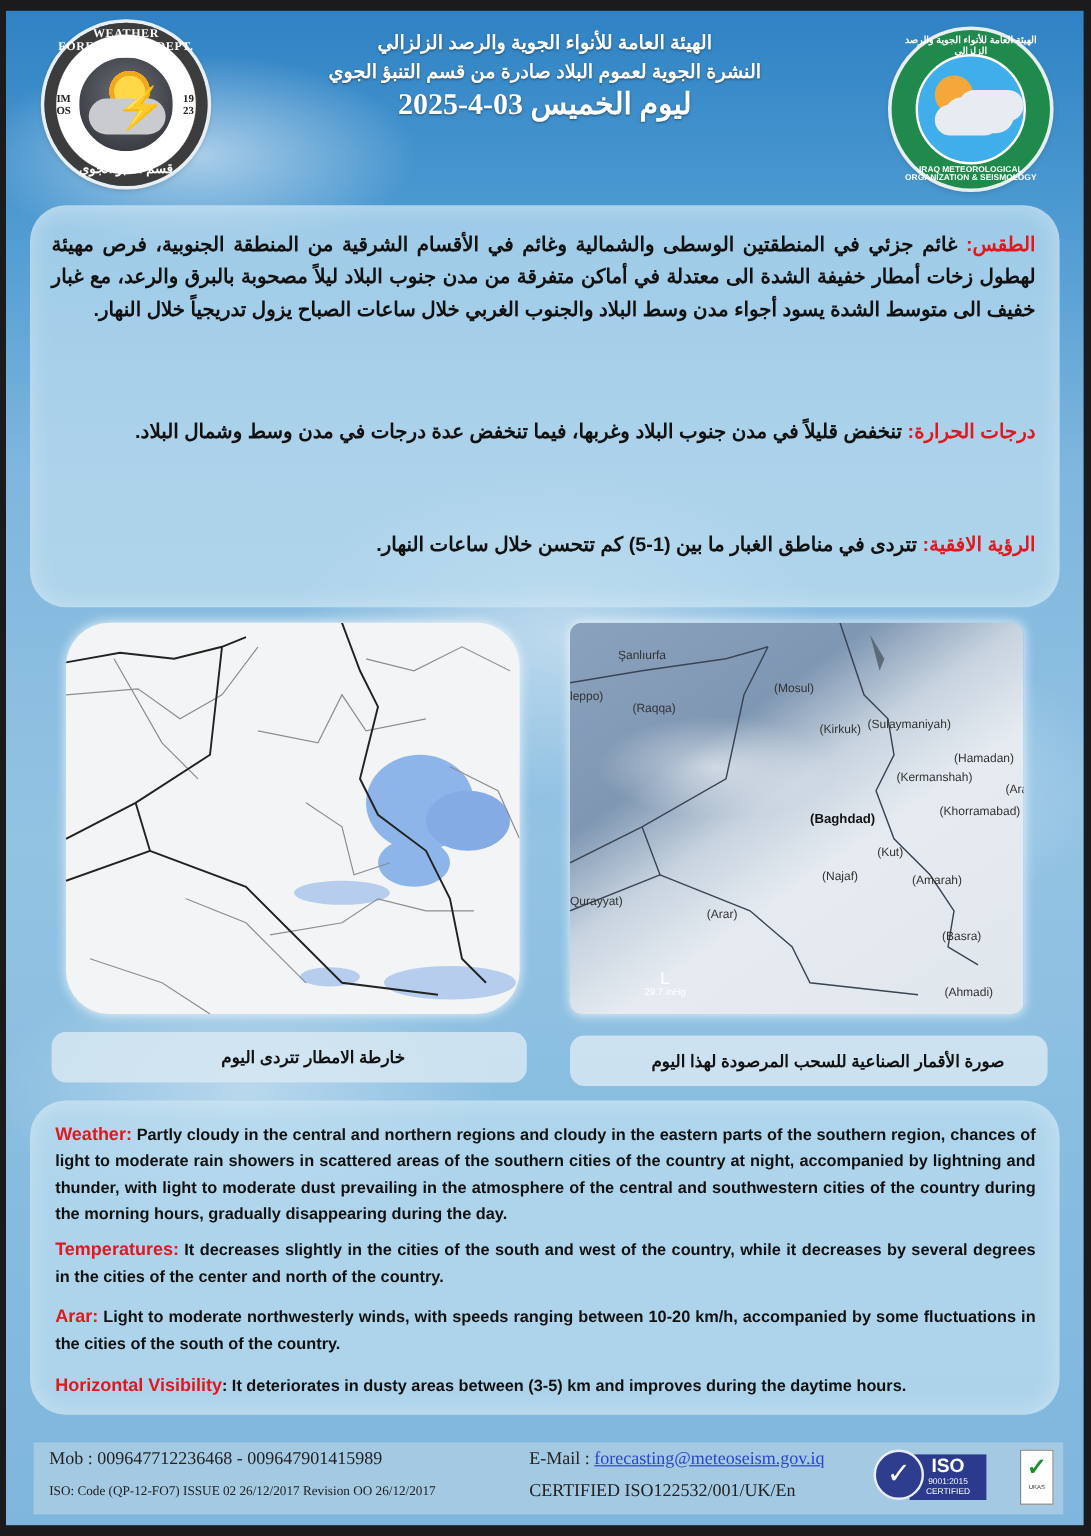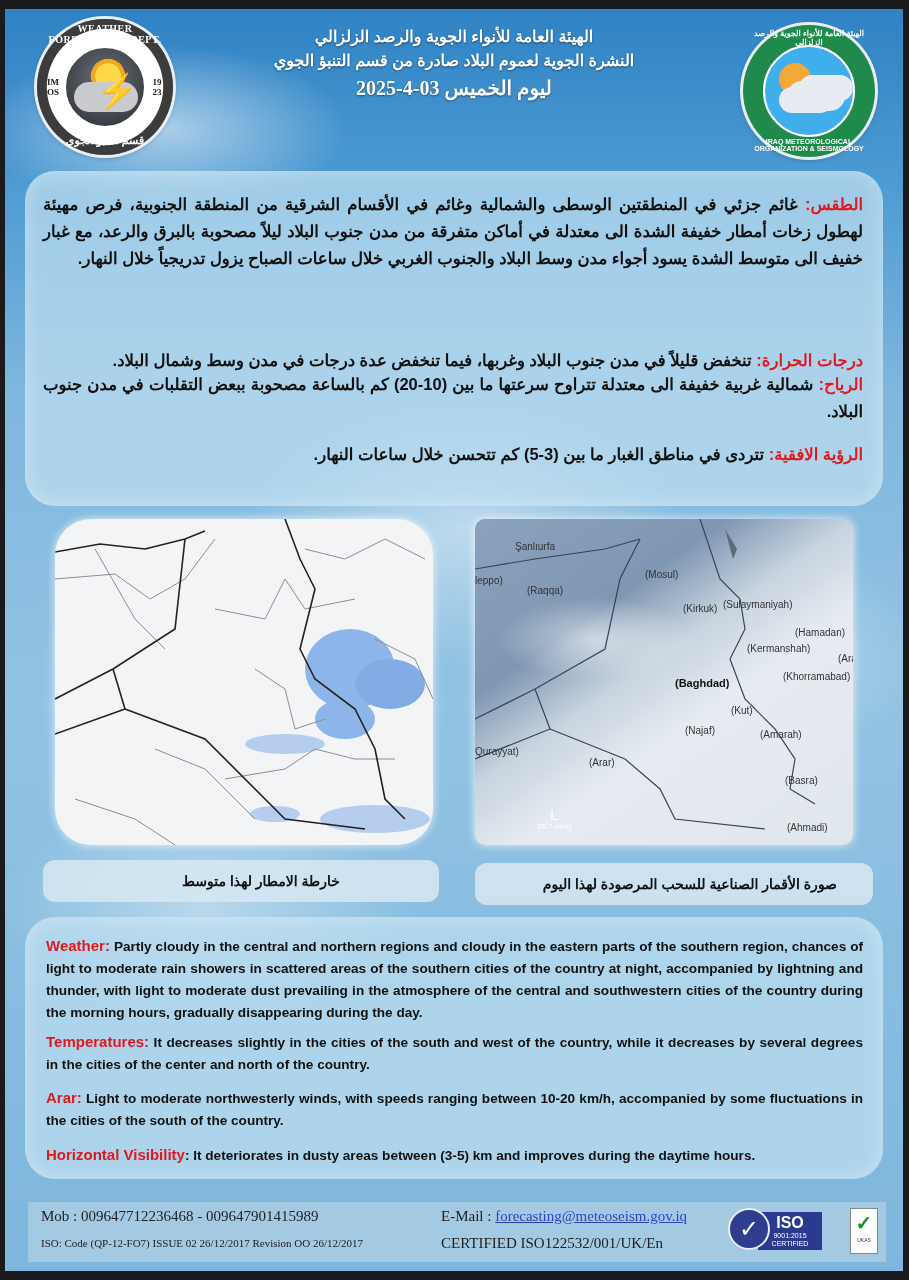--- a/index.html
+++ b/index.html
@@ -56,21 +56,21 @@
   .logo-right .ring-text-top { position: absolute; left: 0; top: 4px; width: 132px; text-align: center; direction: rtl; font-size: 8px; font-weight: bold; color: #fff; }
   .logo-right .ring-text-bottom { position: absolute; left: 0; bottom: 5px; width: 132px; text-align: center; font-size: 7px; font-weight: bold; color: #fff; }
 
   .header-text {
     position: absolute; left: 200px; top: 16px; width: 498px; text-align: center; direction: rtl;
     color: #ffffff; font-weight: bold; text-shadow: 0 1px 2px rgba(0,0,0,.45);
   }
   .header-text .l1 { font-size: 19px; line-height: 26px; }
   .header-text .l2 { font-size: 16px; line-height: 24px; }
   .header-text .l3 { font-size: 16px; line-height: 24px; }
-  .header-text .l4 { font-size: 20px; line-height: 30px; font-family: "Liberation Serif", serif; }
+  .header-text .l4 { font-size: 25px; line-height: 30px; font-family: "Liberation Serif", serif; }
 
   
   .panel {
     position: absolute; background: rgba(190, 222, 240, 0.72); border-radius: 30px;
     box-shadow: inset 0 0 20px rgba(255,255,255,0.35);
   }
   .panel-ar { left: 20px; top: 162px; width: 858px; height: 335px; }
   .ar-block {
     position: absolute; left: 18px; right: 20px; direction: rtl; text-align: justify;
     font-size: 16.5px; font-weight: bold; color: #111; line-height: 27px;
@@ -169,27 +169,23 @@
 
   <div class="panel panel-ar">
     <div class="ar-block ar-weather">
       <span class="label-red">الطقس:</span>
       <span>غائم جزئي في المنطقتين الوسطى والشمالية وغائم في الأقسام الشرقية من المنطقة الجنوبية، فرص مهيئة لهطول زخات أمطار خفيفة الشدة الى معتدلة في أماكن متفرقة من مدن جنوب البلاد ليلاً مصحوبة بالبرق والرعد، مع غبار خفيف الى متوسط الشدة يسود أجواء مدن وسط البلاد والجنوب الغربي خلال ساعات الصباح يزول تدريجياً خلال النهار.</span>
     </div>
     <div class="ar-block ar-temp">
       <span class="label-red">درجات الحرارة:</span>
       <span>تنخفض قليلاً في مدن جنوب البلاد وغربها، فيما تنخفض عدة درجات في مدن وسط وشمال البلاد.</span>
     </div>
-    <div class="ar-block ar-winds">
-      <span class="label-red">الرياح:</span>
-      <span>شمالية غربية خفيفة الى معتدلة تتراوح سرعتها ما بين (10-20) كم بالساعة مصحوبة ببعض التقلبات في مدن جنوب البلاد.</span>
-    </div>
     <div class="ar-block ar-vis">
       <span class="label-red">الرؤية الافقية:</span>
-      <span>تتردى في مناطق الغبار ما بين (3-5) كم تتحسن خلال ساعات النهار.</span>
+      <span>تتردى في مناطق الغبار ما بين (1-5) كم تتحسن خلال ساعات النهار.</span>
     </div>
   </div>
 
   <div class="map map-rain">
     <svg width="378" height="326" viewBox="0 0 378 326">
       <g fill="#3b82e0" opacity="0.55">
         <ellipse cx="295" cy="150" rx="45" ry="40"></ellipse>
         <ellipse cx="335" cy="165" rx="35" ry="25" fill="#2a6fd6"></ellipse>
         <ellipse cx="290" cy="200" rx="30" ry="20"></ellipse>
         <ellipse cx="230" cy="225" rx="40" ry="10" opacity="0.6"></ellipse>
@@ -245,21 +241,21 @@
     <div class="city-label" style="left:310px;top:256px">(Basra)</div>
     <div class="city-label" style="left:312px;top:303px">(Ahmadi)</div>
     <div class="city-label" style="left:114px;top:238px">(Arar)</div>
     <div class="city-label" style="left:0px;top:227px">Qurayyat)</div>
     <div class="low-marker">
       <div>L</div>
       <div class="p">29.7 inHg</div>
     </div>
   </div>
 
-  <div class="caption caption-rain">خارطة الامطار لهذا متوسط</div>
+  <div class="caption caption-rain">خارطة الامطار تتردى اليوم</div>
   <div class="caption caption-sat">صورة الأقمار الصناعية للسحب المرصودة لهذا اليوم</div>
 
   <div class="panel panel-en">
     <div class="en-block en-weather">
       <span class="label-red">Weather:</span>
       <span>Partly cloudy in the central and northern regions and cloudy in the eastern parts of the southern region, chances of light to moderate rain showers in scattered areas of the southern cities of the country at night, accompanied by lightning and thunder, with light to moderate dust prevailing in the atmosphere of the central and southwestern cities of the country during the morning hours, gradually disappearing during the day.</span>
     </div>
     <div class="en-block en-temp">
       <span class="label-red">Temperatures:</span>
       <span>It decreases slightly in the cities of the south and west of the country, while it decreases by several degrees in the cities of the center and north of the country.</span>

